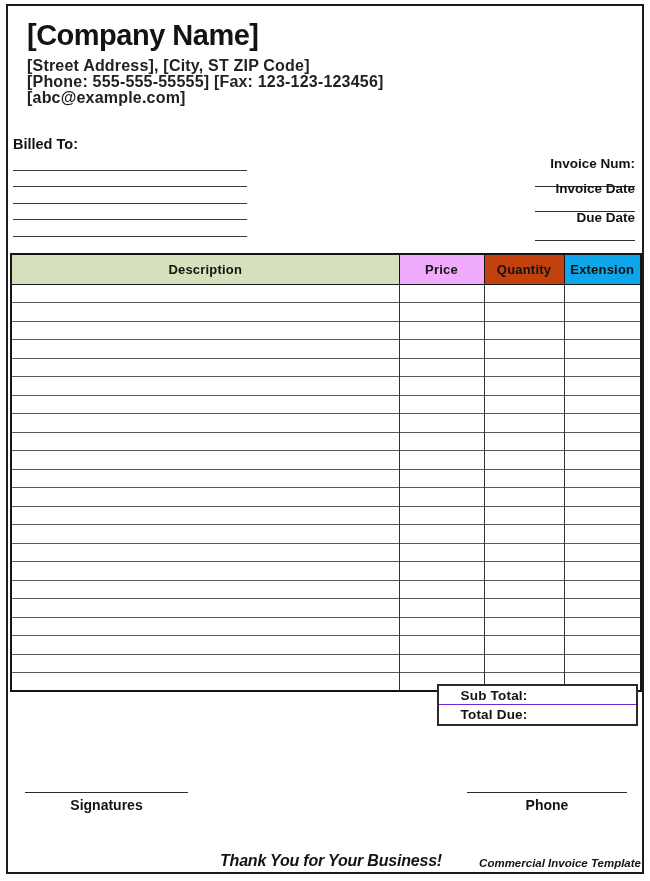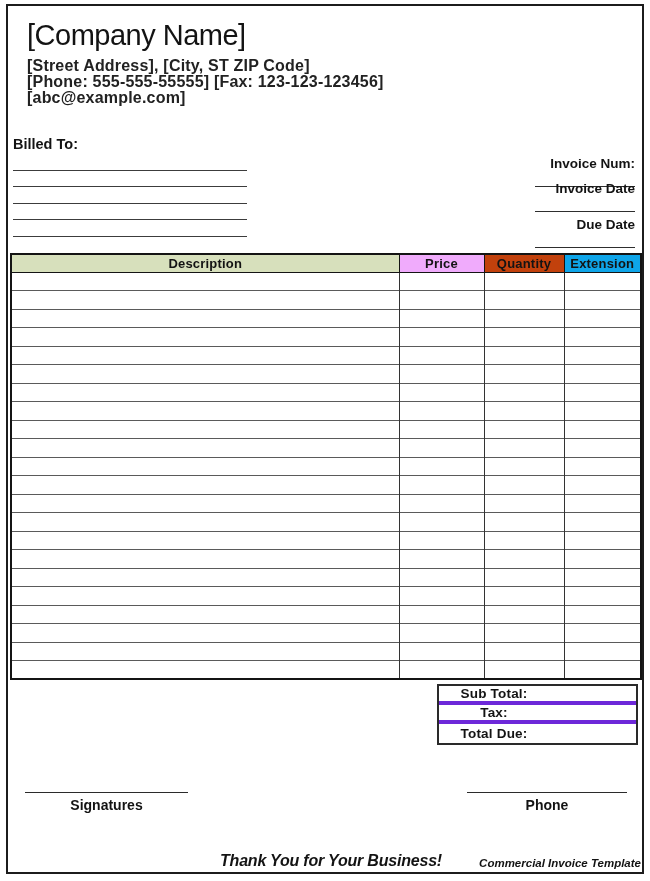--- a/index.html
+++ b/index.html
@@ -7,44 +7,44 @@
   .page {
     position:relative; width:650px; height:881px; background:#ffffff;
     font-family:"Liberation Sans", sans-serif; color:#131313; overflow:hidden;
   }
   .page-border {
     position:absolute; left:6px; top:4px; width:638px; height:870px;
     border:2px solid #1c1c1c; pointer-events:none;
   }
   
   .company-block { position:absolute; left:27px; top:18px; }
-  .company-name { font-size:29px; font-weight:normal; letter-spacing:-0.5px; line-height:34px; }
+  .company-name { font-size:29px; font-weight:bold; letter-spacing:-0.5px; line-height:34px; }
   .company-lines { margin-top:6px; font-size:16px; line-height:16px; color:#222; letter-spacing:0.2px;font-weight:bold; }
   
   .billed-to-label { position:absolute; left:13px; top:136px; font-size:14.5px; font-weight:bold; }
   .billed-to-lines { position:absolute; left:13px; top:154px; width:234px; }
   .fill-line { height:16.6px; border-bottom:1.6px solid #3c3c3c; }
   
   .inv-row { position:absolute; right:15px; display:flex; align-items:flex-end;flex-direction:column; }
   .inv-row.r0 { top:155px; }
   .inv-row.r1 { top:180px; }
-  .inv-row.r2 { top:216px; }
+  .inv-row.r2 { top:209px; }
   .inv-label { font-size:13.5px; font-weight:bold; line-height:17px; }
   .inv-underline { display:inline-block; width:100px; height:15px; margin-left:5px; border-bottom:1.6px solid #2e2e2e; }
   
   .items { position:absolute; left:10px; top:253px; width:630px; border-collapse:collapse; table-layout:fixed; border:2px solid #141414; }
   .items th {
-    height:18px; font-size:13px; font-weight:bold; text-align:center;
+    height:30px; font-size:13px; font-weight:bold; text-align:center;
     border:1.6px solid #141414; letter-spacing:0.2px;
   }
   .items td { height:18.5px; border-top:1px solid #5a5a5a; border-left:1.3px solid #333333; }
   .col-desc { width:388px; } .col-price { width:85px; } .col-qty { width:80px; } .col-ext { width:77px; }
   
   .totals { position:absolute; left:437px; top:684px; width:201px; border:2px solid #2a2a2a; background:#fff; }
-  .totals-row { height:19px; border-bottom:4px solid #6d28d9; display:flex; align-items:center; }
+  .totals-row { height:19px; border-bottom:1px solid #6d28d9; display:flex; align-items:center; }
   .totals-row:last-child { border-bottom:none; }
   .totals-label { width:110px; text-align:center; font-size:13.5px; font-weight:bold; letter-spacing:0.2px; }
   
   .sig-line { position:absolute; top:792px; border-top:1.6px solid #2b2b2b; }
   .sig-line.left { left:25px; width:163px; }
   .sig-line.right { left:467px; width:160px; }
   .sig-label { position:absolute; top:797px; font-size:14px; font-weight:bold; text-align:center; }
   .sig-label.left { left:25px; width:163px; }
   .sig-label.right { left:467px; width:160px; }
   
@@ -239,24 +239,20 @@
         </tr>
       </tbody>
   </table>
 
   <div class="totals">
     <div class="totals-row">
       <span class="totals-label">Sub Total:</span>
       <span class="totals-value"></span>
     </div>
     <div class="totals-row">
-      <span class="totals-label">Tax:</span>
-      <span class="totals-value"></span>
-    </div>
-    <div class="totals-row">
       <span class="totals-label">Total Due:</span>
       <span class="totals-value"></span>
     </div>
   </div>
 
   <div class="sig-line left"></div>
   <div class="sig-label left">Signatures</div>
   <div class="sig-line right"></div>
   <div class="sig-label right">Phone</div>
 

